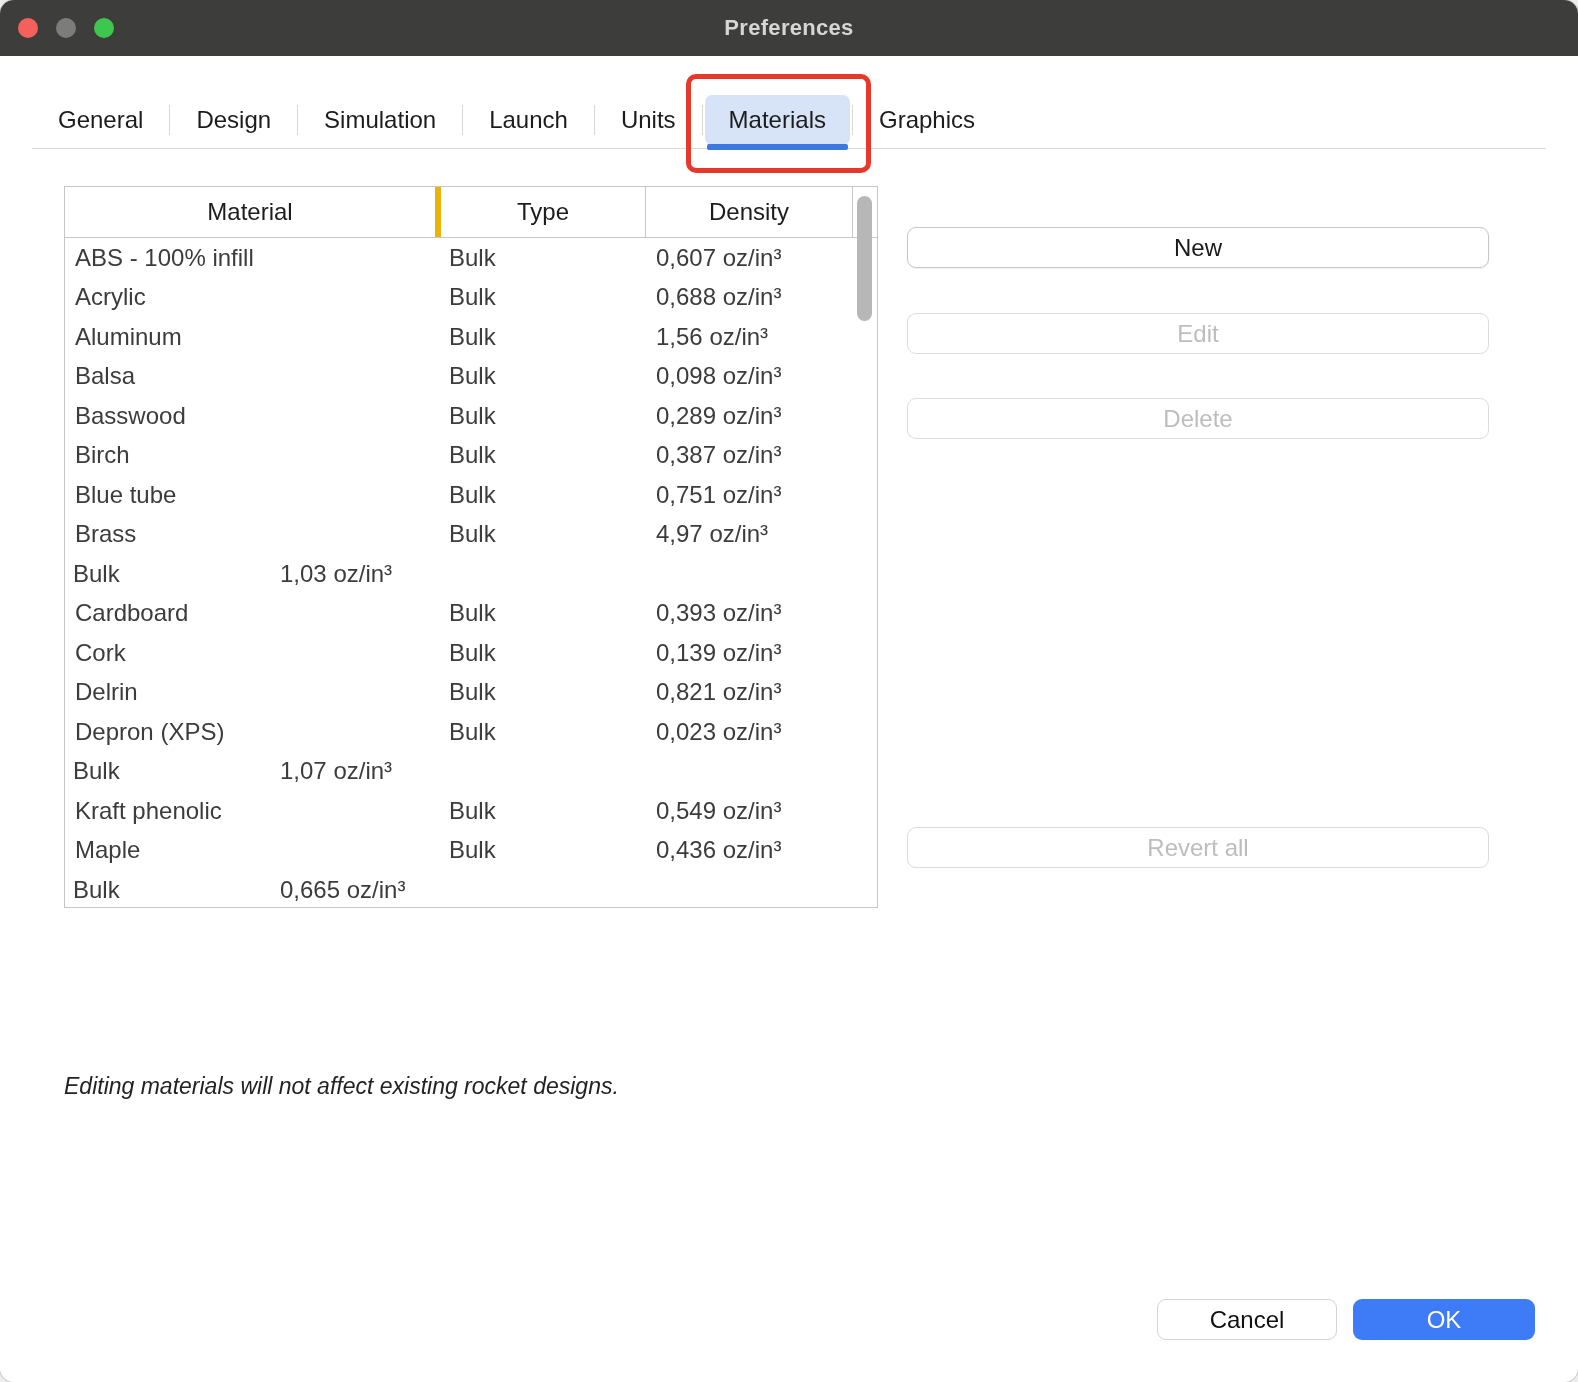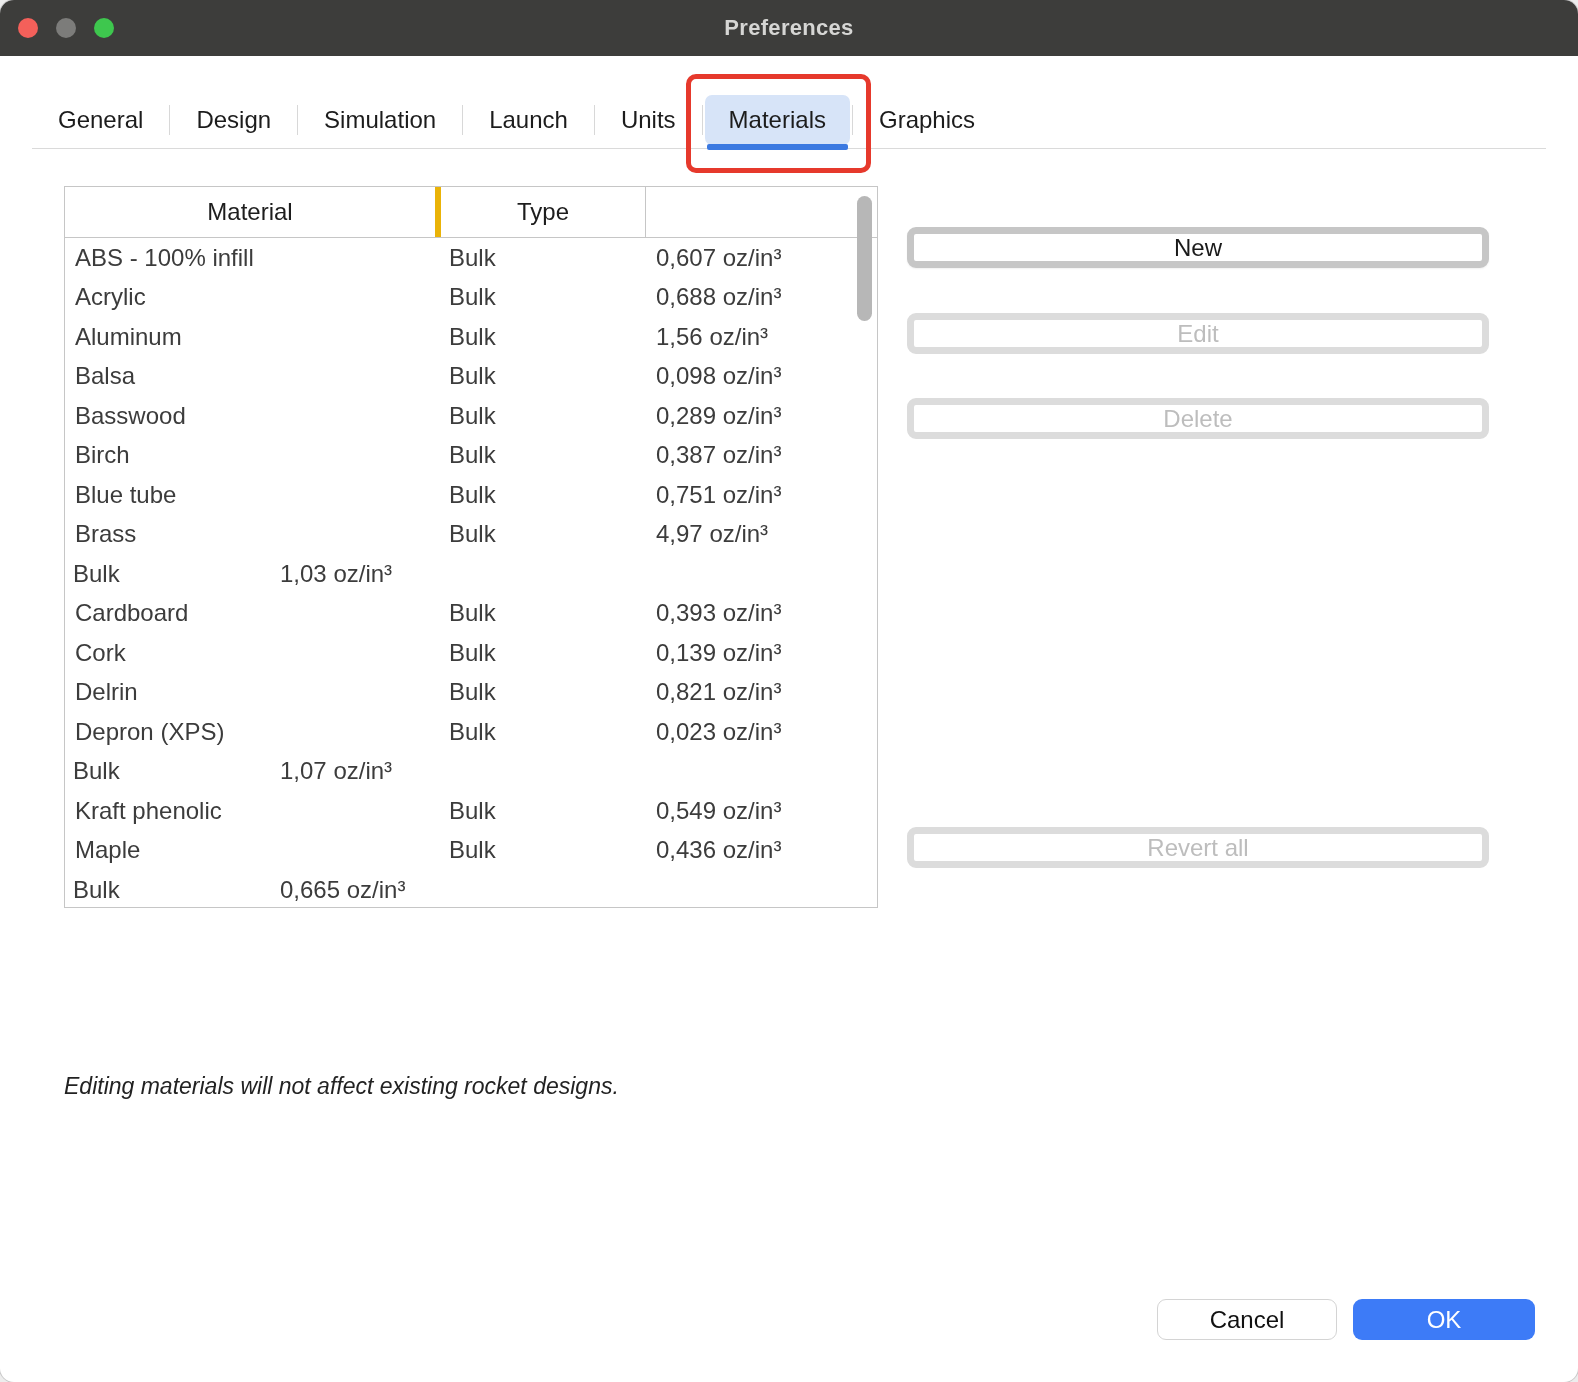--- a/index.html
+++ b/index.html
@@ -33,21 +33,21 @@
   .th.c3{flex:1;}
   .tbody{position:relative;height:670px;overflow:hidden;}
   .trow{display:flex;height:39.5px;align-items:center;font-size:24px;color:#3c3c3c;}
   .tcell{box-sizing:border-box;white-space:nowrap;overflow:hidden;}
   .tcell.c0{width:376px;padding-left:10px;}
   .tcell.c1{width:205px;padding-left:8px;}
   .tcell.c2{width:207px;padding-left:10px;}
   .scroll-thumb{position:absolute;right:5px;top:9px;width:15px;height:125px;background:#b7b7b7;border-radius:8px;}
 
   
-  .side-btn{position:absolute;left:907px;width:582px;height:41px;border:7px solid #701a75;border-radius:9px;background:#fff;font-size:24px;font-family:inherit;display:flex;align-items:center;justify-content:center;color:#1a1a1a;cursor:default;}
+  .side-btn{position:absolute;left:907px;width:582px;height:41px;border:1px solid #701a75;border-radius:9px;background:#fff;font-size:24px;font-family:inherit;display:flex;align-items:center;justify-content:center;color:#1a1a1a;cursor:default;}
   .side-btn.primary{border-color:#c6c6c6;box-shadow:0 1px 2px rgba(0,0,0,.06);}
   .side-btn.disabled{color:#bdbdbd;border-color:#dcdcdc;}
   #btn-new{top:227px;}
   #btn-edit{top:313px;}
   #btn-delete{top:398px;}
   #btn-revert{top:827px;}
 
   
   .note{position:absolute;left:64px;top:1073px;font-style:italic;font-size:23px;color:#222;}
 
@@ -100,20 +100,21 @@
       <div class="tab">
         <span>Graphics</span>
       </div>
     </div>
   <div class="tab-rule"></div>
 
   <div class="table-wrap">
     <div class="thead">
       <div class="th c0">Material</div>
       <div class="th c1">Type</div>
+      <div class="th c2">Density</div>
       <div class="th c3"></div>
     </div>
     <div class="tbody">
         <div class="trow">
           <div class="tcell c0">ABS - 100% infill</div>
           <div class="tcell c1">Bulk</div>
           <div class="tcell c2">0,607 oz/in³</div>
         </div>
         <div class="trow">
           <div class="tcell c0">Acrylic</div>

